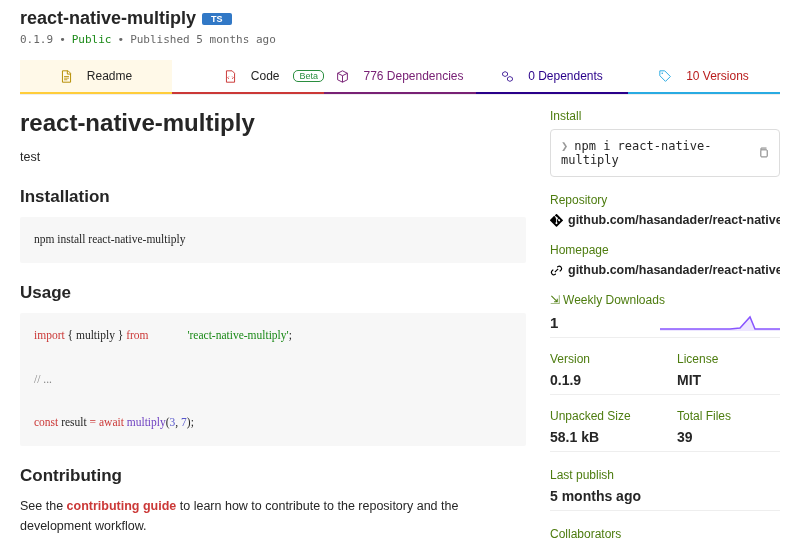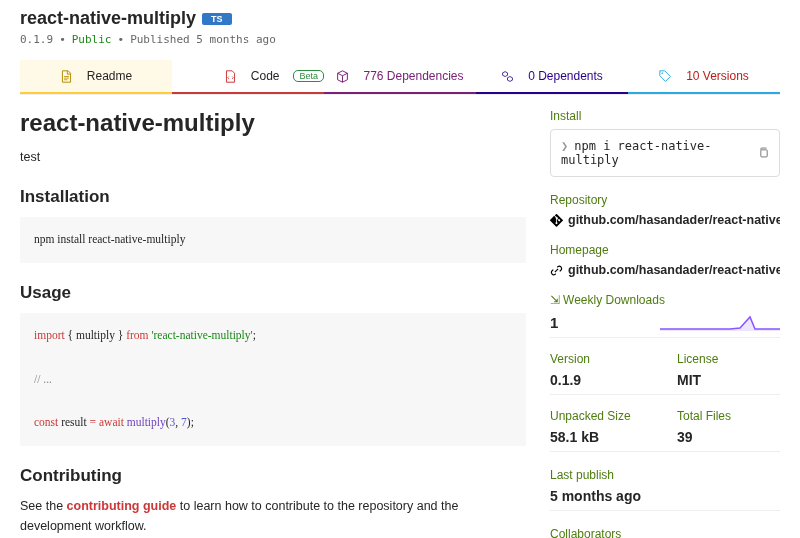--- a/index.html
+++ b/index.html
@@ -21,21 +21,21 @@
 .tab-icon { width: 13px; height: 13px; display: inline-flex; }
 .beta-pill { font-size: 9px; border: 1px solid #2a8e3f; color: #2a8e3f; border-radius: 5px; padding: 0 5px; }
 .main { display: flex; gap: 24px; margin-top: 14px; }
 .readme { flex: 1; min-width: 0; }
 .readme h1 { font-size: 24px; font-weight: 700; margin-bottom: 10px; }
 .readme h2 { font-size: 17px; font-weight: 700; margin-top: 20px; margin-bottom: 10px; }
 .readme p { font-size: 12.5px; line-height: 1.6; margin: 8px 0; }
 .readme a { color: #cb3837; text-decoration: none; font-weight: 600; }
 .codeblock { background: #f7f7f7; padding: 12px 14px; font-family: Liberation Serif, serif; font-size: 11.5px; border-radius: 2px; white-space: pre; line-height: 1.9; overflow-x: auto; }
 .tok-k { color: #cb3837; }
-.tok-s { color: #1a8917; }
+.tok-s { color: #1a8917; padding-left: 36px; }
 .tok-c { color: #888; }
 .tok-n { color: #5555cc; }
 .tok-f { color: #6f42c1; }
 .sidebar { width: 230px; font-size: 12px; }
 .side-label { color: #4d7c0f; font-size: 12px; margin-bottom: 6px; }
 .install-box { border: 1px solid #ddd; border-radius: 4px; padding: 9px 10px; display: flex; align-items: center; justify-content: space-between; font-family: "SFMono-Regular", Consolas, monospace; font-size: 12px; }
 .install-box .chev { color: #999; margin-right: 6px; }
 .copy-icon { width: 12px; height: 12px; cursor: pointer; }
 .side-section { margin-top: 16px; }
 .repo-link { display: flex; align-items: center; gap: 5px; font-weight: 700; font-size: 12.5px; color: #262626; text-decoration: none; white-space: nowrap; overflow: hidden; text-overflow: ellipsis; }

